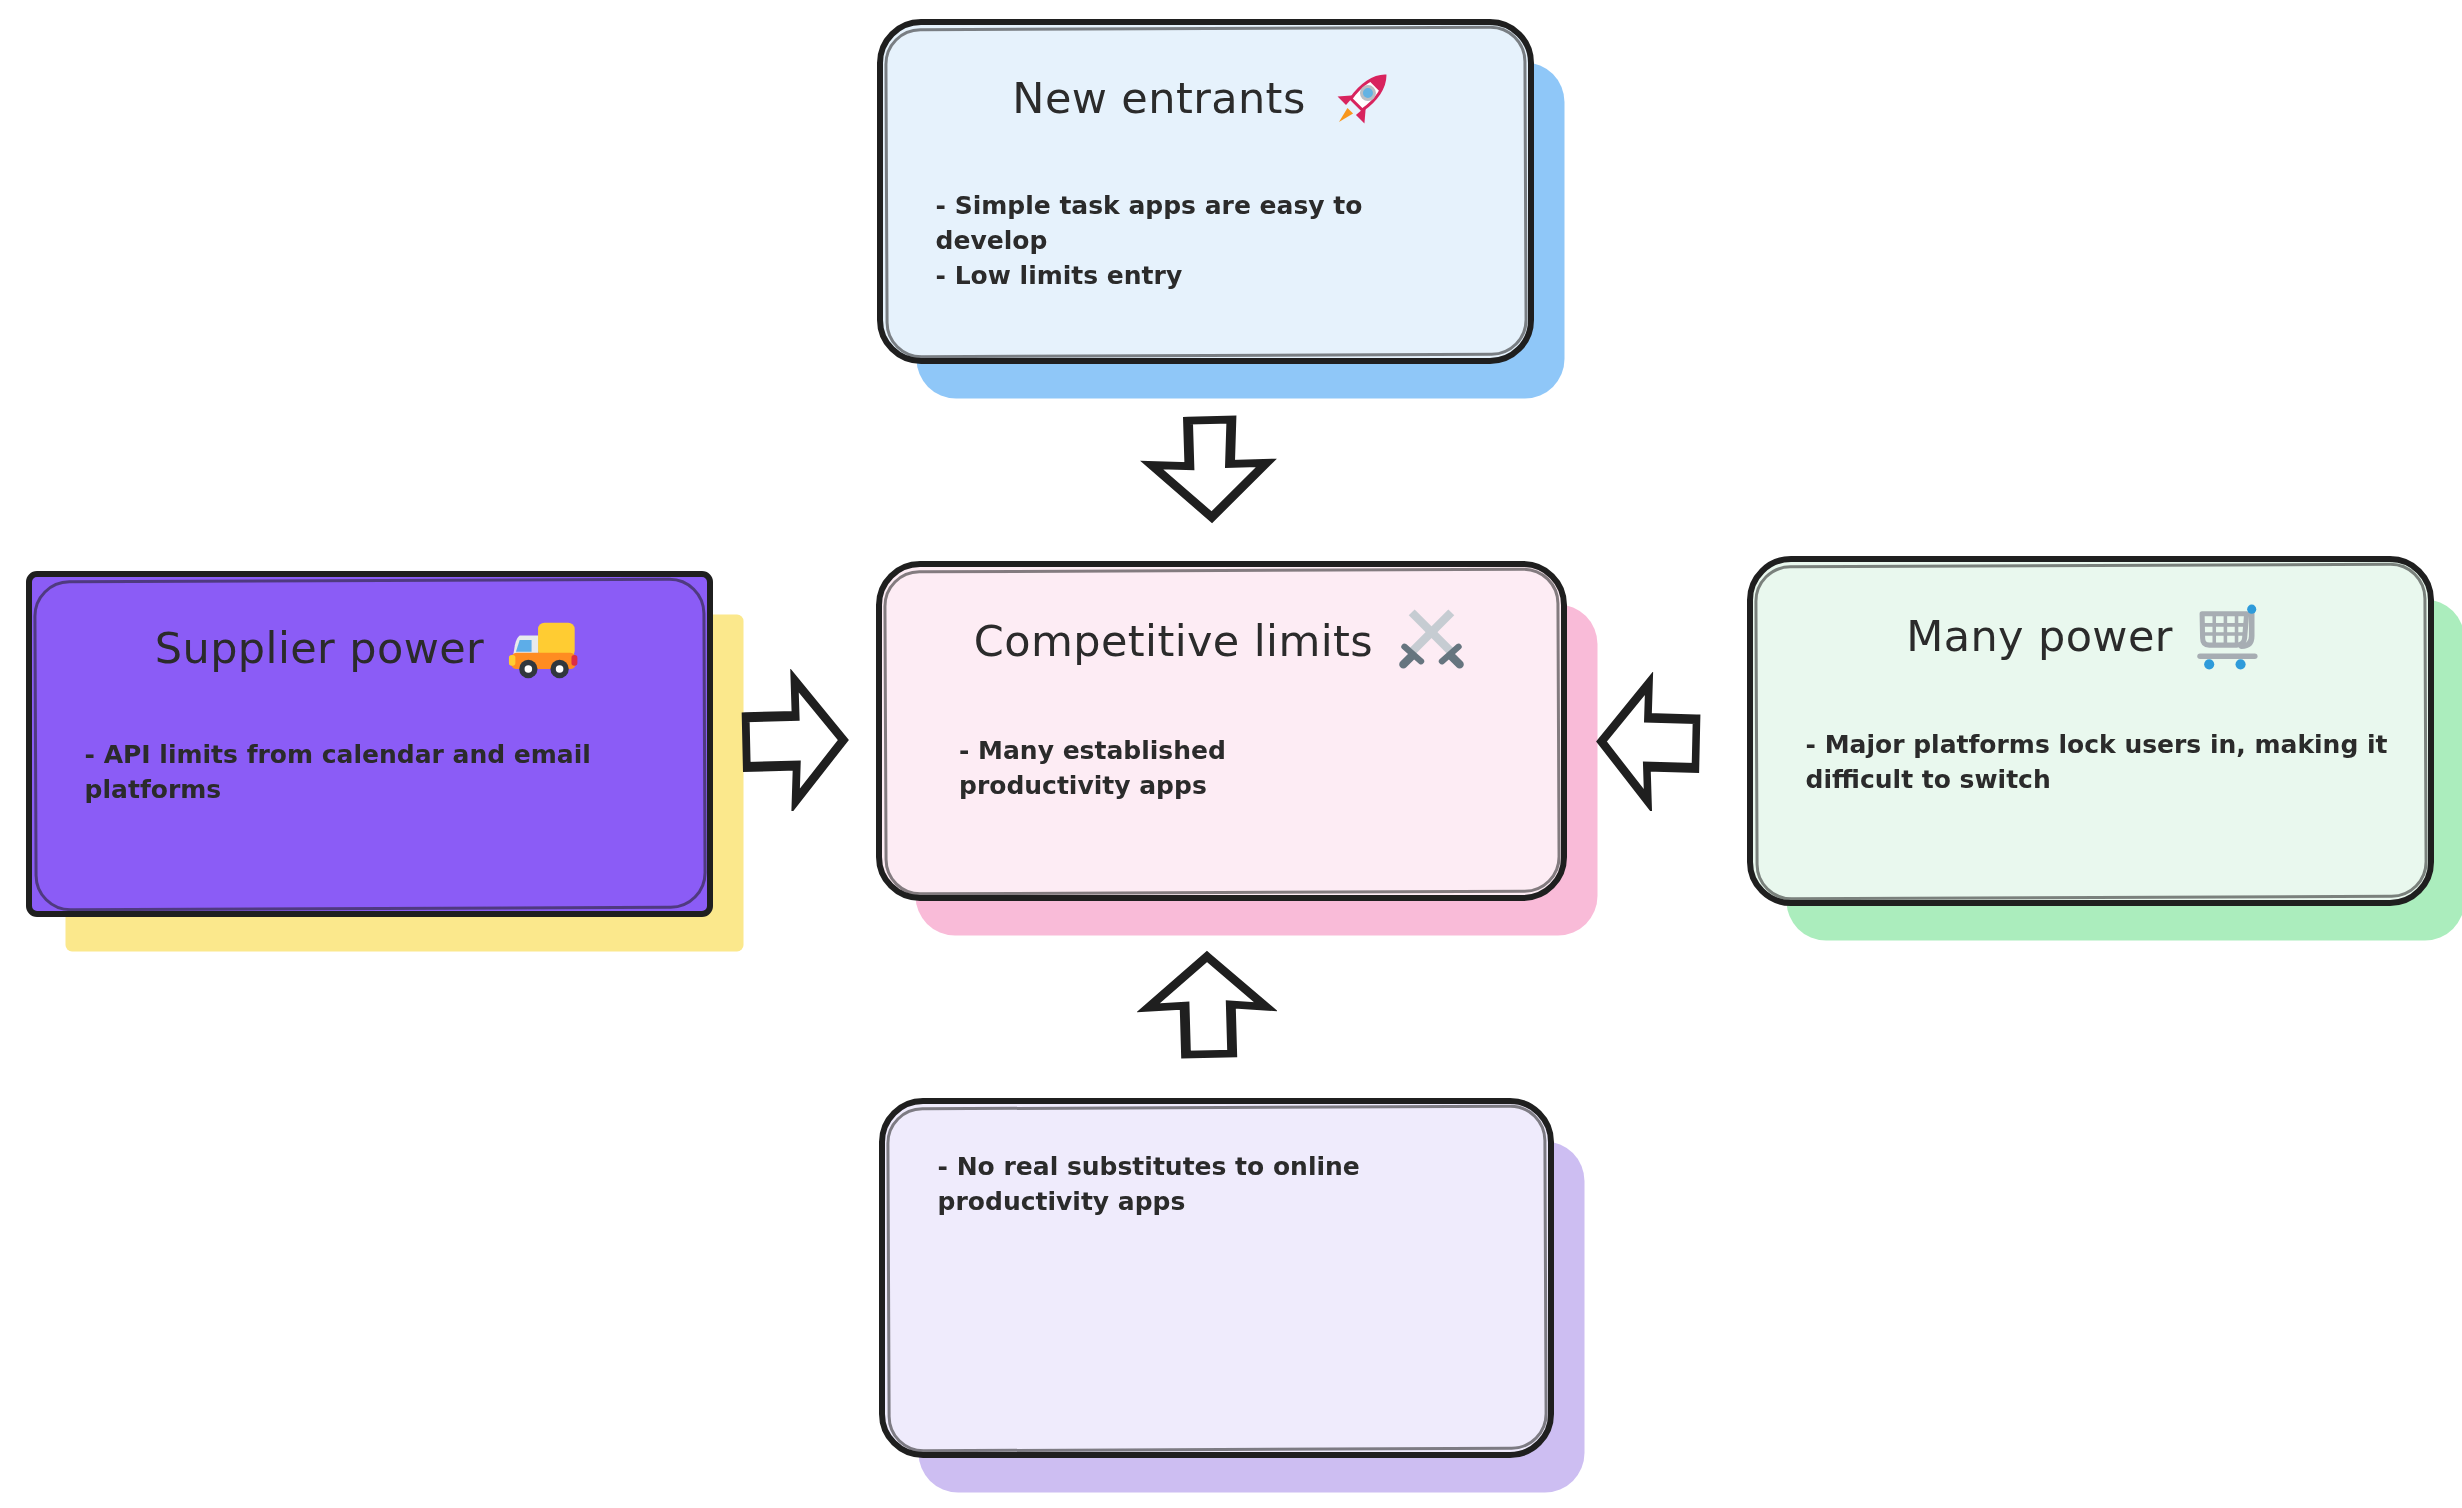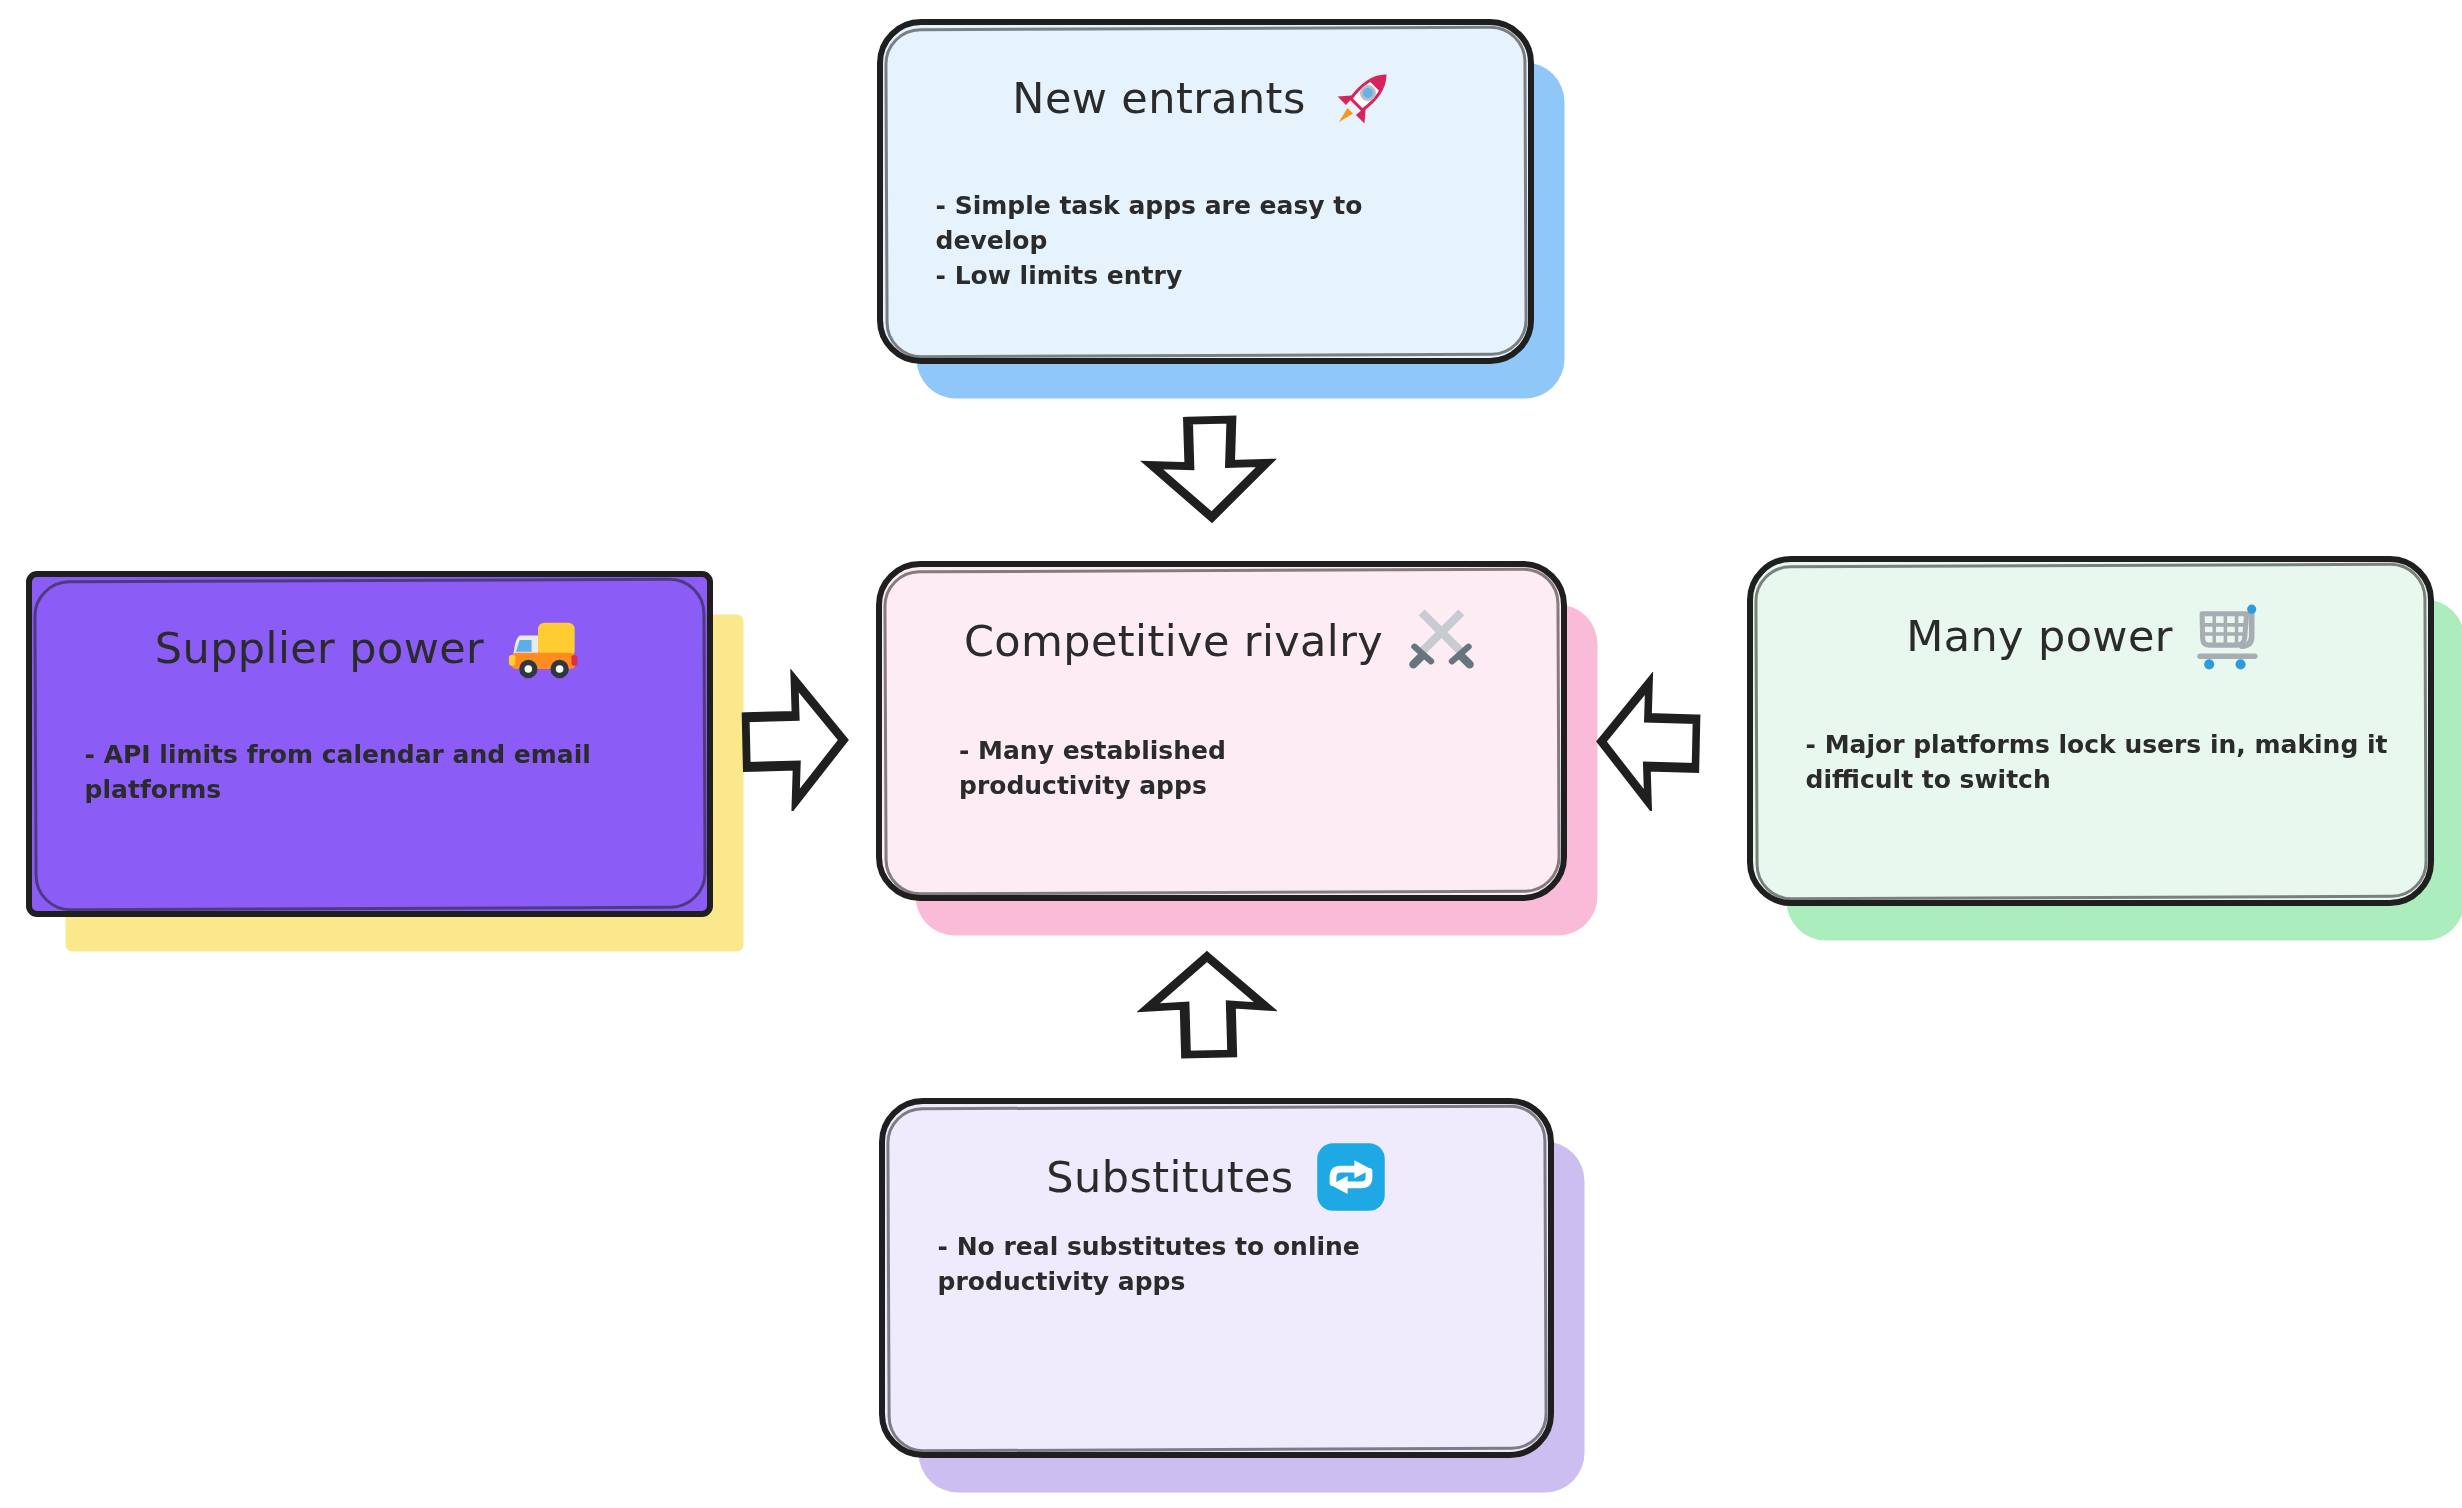--- a/index.html
+++ b/index.html
@@ -115,21 +115,21 @@
   </section>
 
   <div class="arrow arrow-right">
     <svg viewBox="0 0 100 100" preserveAspectRatio="none">
       <polygon points="6,34 51,33 50,8 94,50 51,93 52,68 7,69" fill="#ffffff" stroke="#1f1f1f" stroke-width="7" stroke-linejoin="miter"></polygon>
     </svg>
   </div>
 
   <section class="card card-rivalry" style="background-color: rgb(253, 236, 244); box-shadow: rgb(249, 187, 216) 35px 39px 0px -4.5px;">
     <h2 class="card-title">
-      <span>Competitive rivalry</span>
+      <span>Competitive limits</span>
       <span class="icon">
         <svg width="75" height="75" viewBox="0 0 72 72">
           <path d="M17 8 L56 47" stroke="#C6CCD2" stroke-width="8"></path>
           <path d="M55 8 L16 47" stroke="#C6CCD2" stroke-width="8"></path>
           <path d="M46 55 L62 41" stroke="#66757F" stroke-width="6" stroke-linecap="round"></path>
           <path d="M26 55 L10 41" stroke="#66757F" stroke-width="6" stroke-linecap="round"></path>
           <path d="M55 50 L63 58" stroke="#66757F" stroke-width="8" stroke-linecap="round"></path>
           <path d="M17 50 L9 58" stroke="#66757F" stroke-width="8" stroke-linecap="round"></path>
         </svg>
       </span>
@@ -166,31 +166,19 @@
     </div>
   </section>
 
   <div class="arrow arrow-up">
     <svg viewBox="0 0 100 100" preserveAspectRatio="none">
       <polygon points="50,6 92,52 67,50 68,95 35,96 34,51 8,53" fill="#ffffff" stroke="#1f1f1f" stroke-width="7" stroke-linejoin="miter"></polygon>
     </svg>
   </div>
 
   <section class="card card-substitutes" style="background-color: rgb(239, 235, 252); box-shadow: rgb(205, 190, 242) 35px 39px 0px -4.5px;">
-    <h2 class="card-title">
-      <span>Substitutes</span>
-      <span class="icon">
-        <svg width="72" height="72" viewBox="0 0 64 64">
-          <rect x="2" y="2" width="60" height="60" rx="14" fill="#1FA9E4"></rect>
-          <path d="M16 37 v-5 q0 -7 7 -7 h14" fill="none" stroke="#ffffff" stroke-width="6" stroke-linecap="round"></path>
-          <polygon points="35,17 50,25 35,33" fill="#ffffff"></polygon>
-          <path d="M48 27 v5 q0 7 -7 7 h-14" fill="none" stroke="#ffffff" stroke-width="6" stroke-linecap="round"></path>
-          <polygon points="29,31 14,39 29,47" fill="#ffffff"></polygon>
-        </svg>
-      </span>
-    </h2>
     <div class="card-body">
       <p class="bullet">- No real substitutes to online productivity apps</p>
     </div>
   </section>
 
 </div>
 
 
 </body></html>

